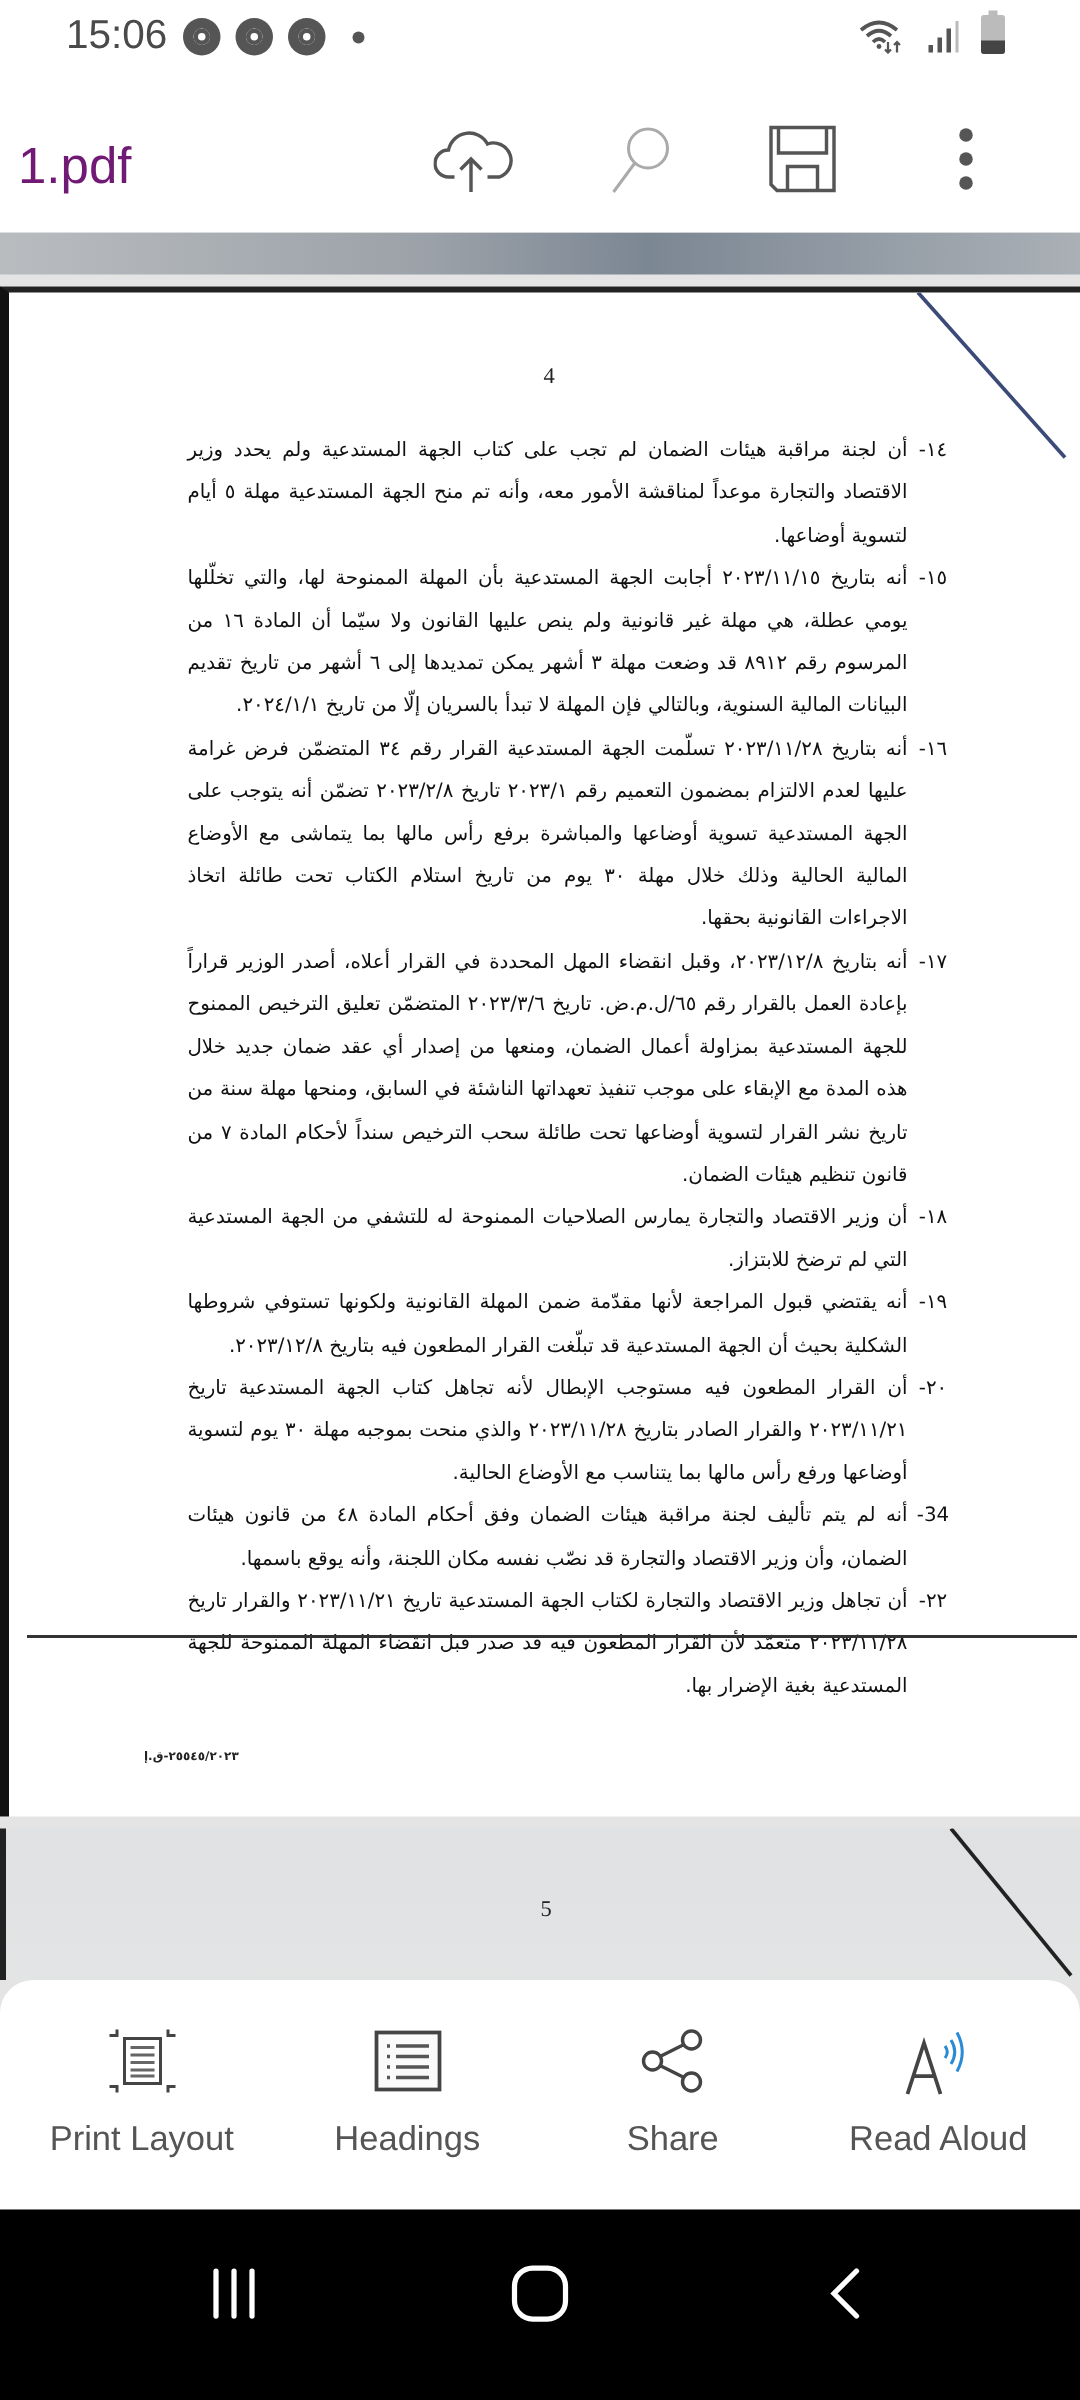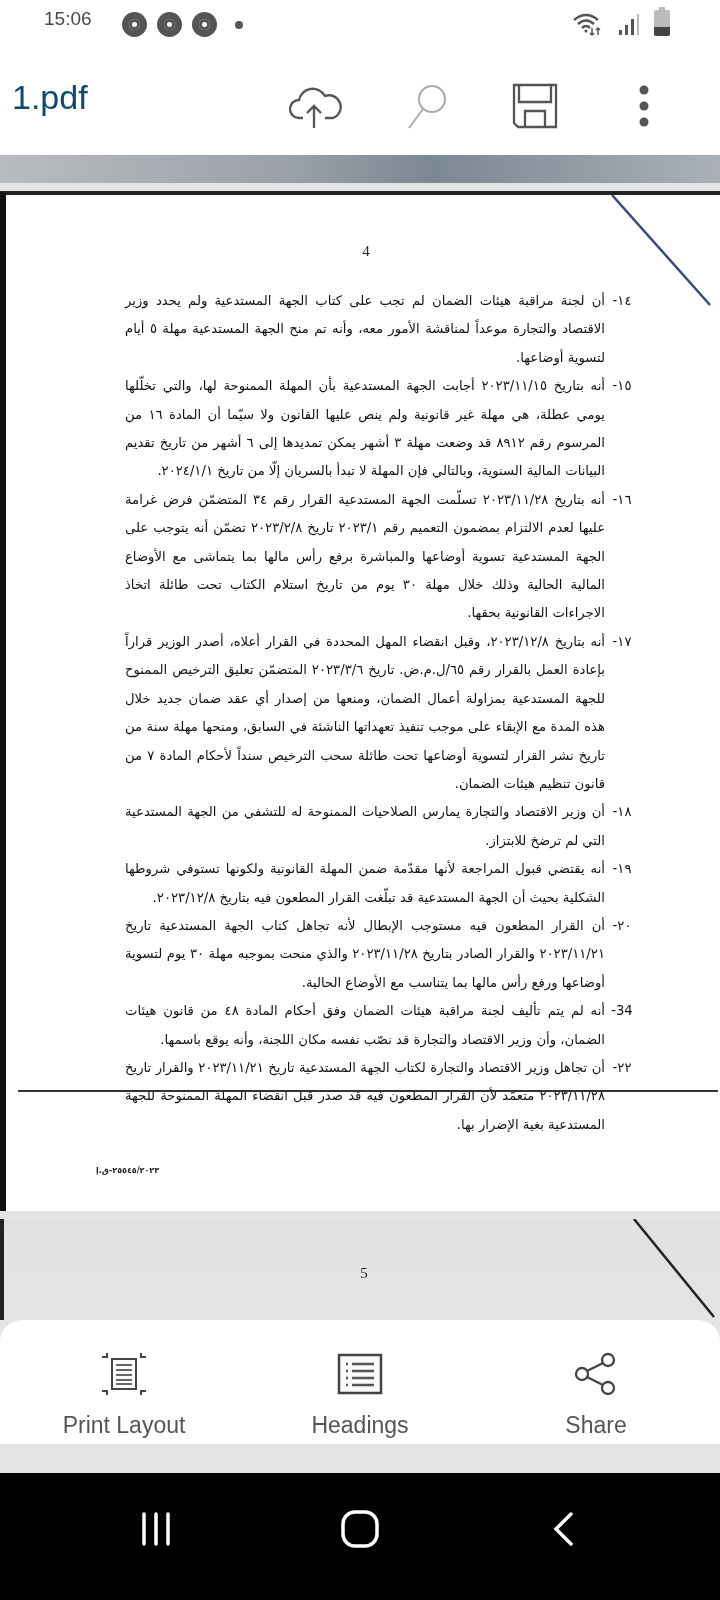--- a/index.html
+++ b/index.html
@@ -1,46 +1,46 @@
 <!DOCTYPE html>
 <html><head>
 <meta charset="utf-8">
 <style>
   * { box-sizing: border-box; margin: 0; padding: 0; }
   html, body { width: 720px; height: 1600px; overflow: hidden; background: #e4e4e4; font-family: "Liberation Sans", sans-serif; }
   .status-bar { position: absolute; top: 0; left: 0; width: 720px; height: 50px; background: #fff; }
-  .status-time { position: absolute; left: 44px; top: 8px; font-size: 19px; color: #4a4a4a; }
+  .status-time { position: absolute; left: 44px; top: 8px; font-size: 27px; color: #4a4a4a; }
   .status-icons-left { position: absolute; left: 122px; top: 12px; display: flex; gap: 10px; align-items: center; }
   .chrome-icon { width: 25px; height: 25px; border-radius: 50%; background: #555; position: relative; }
   .chrome-icon::after { content: ""; position: absolute; left: 7px; top: 7px; width: 11px; height: 11px; border-radius: 50%; background: #fff; box-shadow: inset 0 0 0 3px #555; }
   .dot-icon { width: 8px; height: 8px; background: #555; border-radius: 50%; margin-left: 8px; }
   .status-icons-right { position: absolute; right: 50px; top: 10px; display: flex; gap: 14px; align-items: flex-end; }
   .battery-icon { width: 16px; height: 26px; background: #bbb; border-radius: 2px; position: relative; }
   .battery-icon::before { content: ""; position: absolute; top: -3px; left: 5px; width: 6px; height: 3px; background: #bbb; }
   .battery-icon::after { content: ""; position: absolute; bottom: 0; left: 0; width: 16px; height: 9px; background: #444; border-radius: 0 0 2px 2px; }
 
   .app-bar { position: absolute; top: 50px; left: 0; width: 720px; height: 105px; background: #fff; }
-  .doc-title { position: absolute; left: 12px; top: 28px; font-size: 34px; color: #0c4a6e; }
+  .doc-title { position: absolute; left: 12px; top: 42px; font-size: 34px; color: #701a75; }
   .toolbar-btn { position: absolute; top: 28px; width: 60px; height: 56px; display: flex; align-items: center; justify-content: center; }
 
   .viewer { position: absolute; top: 155px; left: 0; width: 720px; height: 1165px; background: #e4e4e4; overflow: hidden; }
   .prev-page { position: absolute; top: 0; left: 0; width: 720px; height: 28px; background: linear-gradient(90deg,#b9bcbf,#9ba1a8 40%,#7c8794 60%,#aab0b6); }
   .page4 { position: absolute; top: 36px; left: 0; width: 720px; height: 1020px; background: #fff; border-left: 6px solid #111; border-top: 4px solid #222; }
   .corner-fold { position: absolute; top: 0; right: 0; width: 110px; height: 120px; }
   .page-number { position: absolute; top: 48px; left: 0; width: 720px; text-align: center; font-family: "Liberation Serif", serif; font-size: 15px; color: #222; }
   .doc-body { position: absolute; top: 92px; left: 88px; width: 545px; direction: rtl; font-family: "DejaVu Sans", sans-serif; font-size: 13.2px; line-height: 28.4px; color: #111; }
   .item { display: flex; direction: rtl; }
   .item-num { flex: none; width: 34px; text-align: center; }
   .item-text { flex: 1; text-align: justify; margin-left: 31px; }
   .footer-rule { position: absolute; top: 895px; left: 12px; width: 700px; height: 2px; background: #333; }
   .footer-ref { position: absolute; top: 971px; left: 90px; font-family: "DejaVu Sans", sans-serif; font-size: 8px; color: #222; direction: rtl; font-weight: bold; }
   .page5 { position: absolute; top: 1064px; left: 0; width: 720px; height: 200px; background: linear-gradient(180deg,#dfe1e2,#e7e8e8); border-left: 4px solid #222; }
   .page5-number { position: absolute; top: 46px; left: 0; width: 720px; text-align: center; font-family: "Liberation Serif", serif; font-size: 15px; color: #222; }
 
-  .bottom-sheet { position: absolute; top: 1320px; left: 0; width: 720px; height: 124px; background: #fff; border-radius: 22px 22px 0 0; display: flex; justify-content: space-around; padding: 0 6px; }
+  .bottom-sheet { position: absolute; top: 1320px; left: 0; width: 720px; height: 153px; background: #fff; border-radius: 22px 22px 0 0; display: flex; justify-content: space-around; padding: 0 6px; }
   .sheet-btn { display: flex; flex-direction: column; align-items: center; width: 140px; padding-top: 30px; }
   .sheet-icon { height: 48px; display: flex; align-items: center; justify-content: center; }
   .sheet-label { margin-top: 14px; font-size: 23px; color: #555; white-space: nowrap; }
 
   .nav-bar { position: absolute; top: 1473px; left: 0; width: 720px; height: 127px; background: #000; }
   .nav-btn { position: absolute; top: 28px; width: 70px; height: 56px; display: flex; align-items: center; justify-content: center; }
 </style>
 </head>
 <body>
 
@@ -183,20 +183,31 @@
     <div class="sheet-icon">
       <svg width="44" height="44" viewBox="0 0 44 44">
         <circle cx="34" cy="8" r="6" stroke="#444" stroke-width="2.3" fill="none"></circle>
         <circle cx="8" cy="22" r="6" stroke="#444" stroke-width="2.3" fill="none"></circle>
         <circle cx="34" cy="36" r="6" stroke="#444" stroke-width="2.3" fill="none"></circle>
         <path d="M13 19 L29 11 M13 25 L29 33" stroke="#444" stroke-width="2.3"></path>
       </svg>
     </div>
     <span class="sheet-label">Share</span>
   </div>
+  <div class="sheet-btn">
+    <div class="sheet-icon">
+      <svg width="48" height="48" viewBox="0 0 48 48">
+        <path d="M3 46 L14 12 L25 46 M7 34 H21" stroke="#444" stroke-width="2.5" fill="none"></path>
+        <path d="M28 14 Q31 18 28 22" stroke="#2a8ad4" stroke-width="2" fill="none"></path>
+        <path d="M32 10 Q37 18 32 26" stroke="#2a8ad4" stroke-width="2" fill="none"></path>
+        <path d="M36 5 Q43 18 36 31" stroke="#2a8ad4" stroke-width="2" fill="none"></path>
+      </svg>
+    </div>
+    <span class="sheet-label">Read Aloud</span>
+  </div>
 </div>
 
 <div class="nav-bar">
   <div class="nav-btn" style="left:122px">
     <svg width="34" height="34" viewBox="0 0 34 34">
       <path d="M4 2 V32 M16 2 V32 M28 2 V32" stroke="#fff" stroke-width="3.5" stroke-linecap="round"></path>
     </svg>
   </div>
   <div class="nav-btn" style="left:325px">
     <svg width="40" height="40" viewBox="0 0 40 40">

